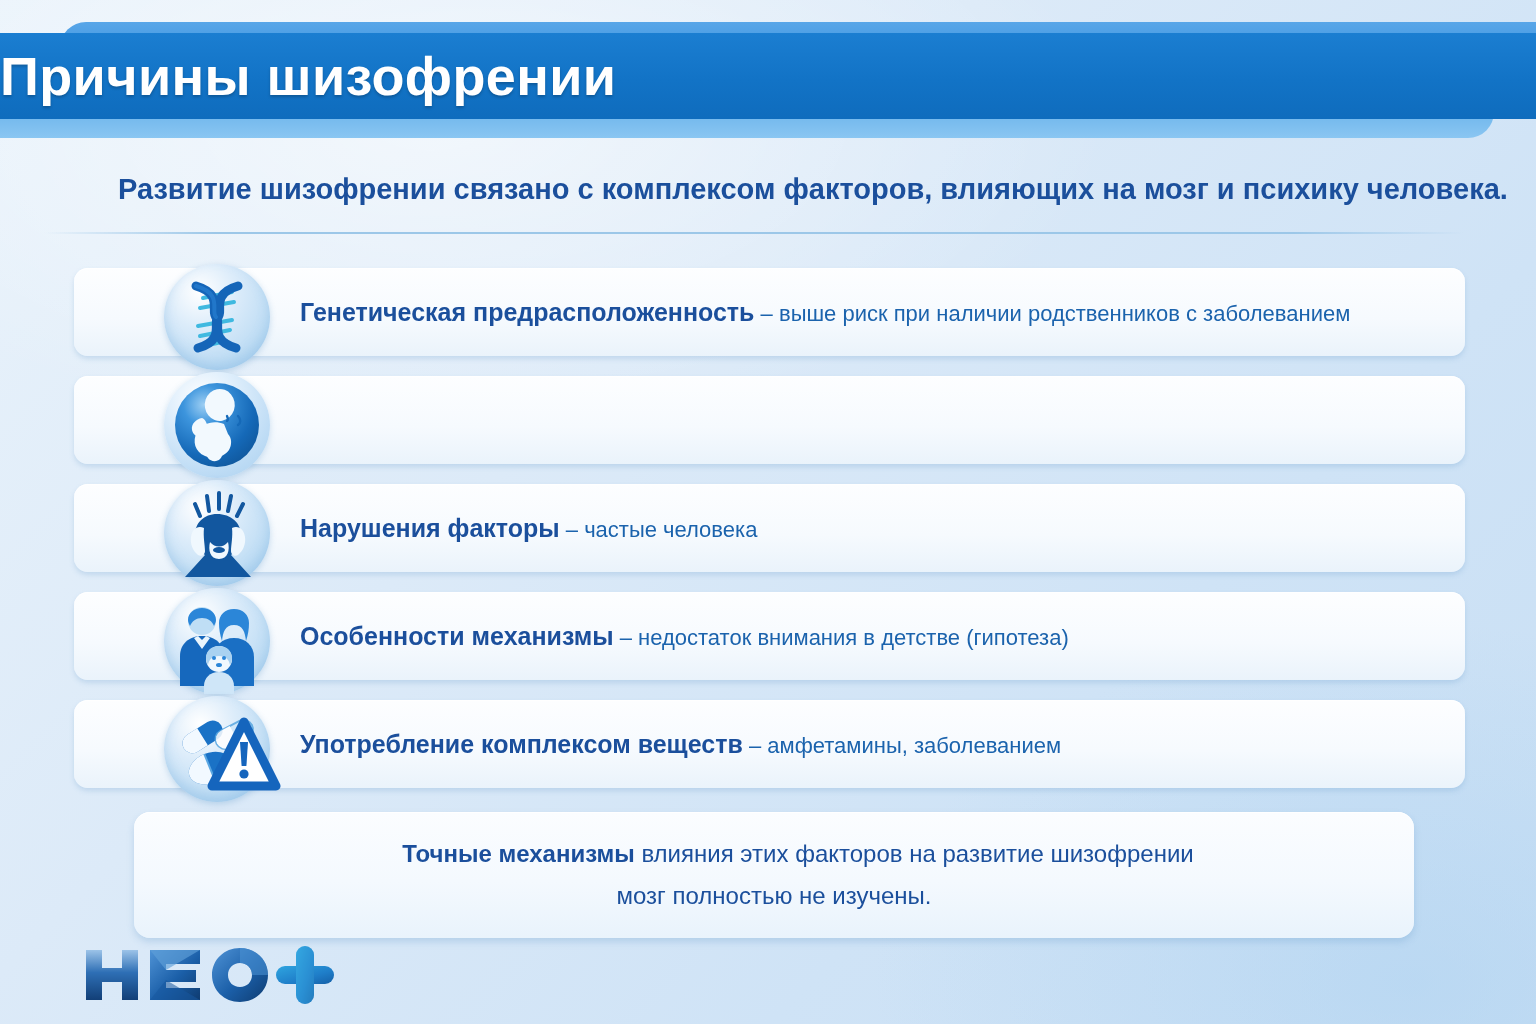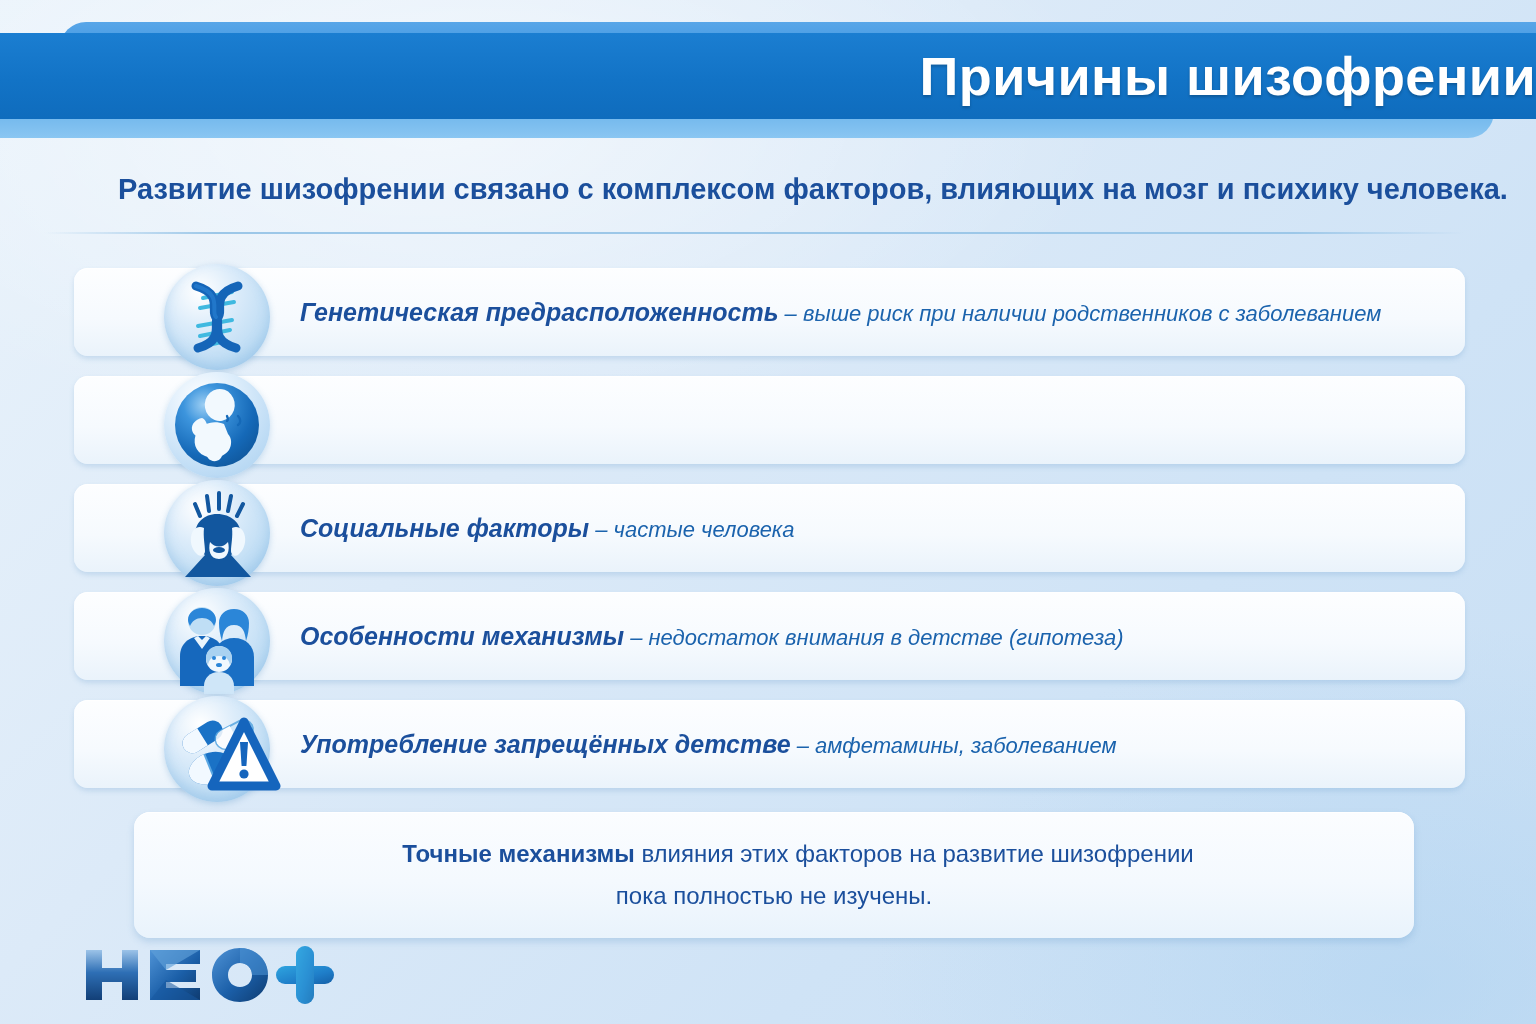--- a/index.html
+++ b/index.html
@@ -48,21 +48,21 @@
     background: linear-gradient(180deg, #6fb6ec 0%, #8ac6f2 100%);
     border-bottom-right-radius: 26px;
   }
   .header-bar {
     position: absolute;
     top: 33px; left: 0; right: 0;
     height: 86px;
     background: linear-gradient(180deg, #1b7ed1 0%, #1273c6 55%, #0f6cbd 100%);
     display: flex;
     align-items: center;
-    justify-content: flex-end;
+    justify-content: flex-start;
   }
   .header-title {
     color: #ffffff;
     font-size: 54px;
     font-weight: bold;
     letter-spacing: .4px;
     text-shadow: 0 2px 3px rgba(0,0,0,.22);
     white-space: nowrap;
   }
 
@@ -85,21 +85,20 @@
     height: 2px;
     background: linear-gradient(90deg, rgba(140,186,228,0) 0%, #9cc7e8 12%, #9cc7e8 88%, rgba(140,186,228,0) 100%);
   }
 
   
   .list {
     position: absolute;
     top: 268px;
     left: 0;
     width: 1536px;
-    font-style: italic;
   }
   .row {
     position: relative;
     height: 104px;
     margin-bottom: 4px;
   }
   .card {
     position: absolute;
     left: 74px;
     right: 71px;
@@ -281,21 +280,21 @@
         </g>
         <path d="M59 34 c-13 0 -22 9 -22 21 c0 9 4 16 10 20 l-20 22 h66 l-20 -22 c6 -4 10 -11 10 -20 c0 -12 -10 -21 -24 -21 z" fill="#12579f"></path>
         <path d="M46 48 c-7 -3 -12 2 -13 9 c-1 7 2 14 7 18 c3 2 7 0 7 -4 c0 -6 -2 -14 -1 -23 z" fill="#f0f8fe"></path>
         <path d="M74 48 c7 -3 12 2 13 9 c1 7 -2 14 -7 18 c-3 2 -7 0 -7 -4 c0 -6 2 -14 1 -23 z" fill="#f0f8fe"></path>
         <path d="M52 62 c5 6 13 6 18 0 c2 8 0 17 -9 17 c-9 0 -11 -9 -9 -17 z" fill="#f0f8fe"></path>
         <ellipse cx="61" cy="70" rx="6" ry="3" fill="#12579f"></ellipse>
       </svg>
     </div>
     <div class="text-area">
       <div class="line">
-        <span class="title-strong">Социальные факторы</span><span class="desc"> – </span><span class="desc">частые человека</span><b class="desc"></b>
+        <span class="title-strong">Нарушения факторы</span><span class="desc"> – </span><span class="desc">частые человека</span><b class="desc"></b>
       </div>
     </div>
   </div>
 
   <div class="row">
     <div class="card"></div>
     <div class="icon-holder">
       <div class="icon-circle light"></div>
       <svg class="icon-svg" viewBox="0 0 124 106">
 
@@ -349,32 +348,32 @@
 
         <path d="M86 26 L118 90 H54 Z" fill="#ffffff" stroke="#1565bd" stroke-width="9" stroke-linejoin="round"></path>
         <g fill="#1565bd">
           <path d="M82 46 h8 l-1.6 24 h-4.8z"></path>
           <circle cx="86" cy="78" r="4.6"></circle>
         </g>
       </svg>
     </div>
     <div class="text-area">
       <div class="line">
-        <span class="title-strong">Употребление запрещённых детстве</span><span class="desc"> – </span><span class="desc">амфетамины, заболеванием</span><b class="desc"></b>
+        <span class="title-strong">Употребление комплексом веществ</span><span class="desc"> – </span><span class="desc">амфетамины, заболеванием</span><b class="desc"></b>
       </div>
     </div>
   </div>
 
 </div>
 
 <div class="conclusion">
   <div class="cline">
     <b>Точные механизмы</b><span class="reg"> влияния этих факторов на развитие шизофрении</span>
   </div>
-  <div class="cline">пока полностью не изучены.</div>
+  <div class="cline">мозг полностью не изучены.</div>
 </div>
 
 <div class="logo">
   <svg viewBox="0 0 260 62" width="260" height="62">
     <defs>
       <linearGradient id="lgA" x1="0" y1="0" x2="0" y2="1">
         <stop offset="0%" stop-color="#9cc3e8"></stop>
         <stop offset="45%" stop-color="#2e6fb5"></stop>
         <stop offset="100%" stop-color="#123f77"></stop>
       </linearGradient>

